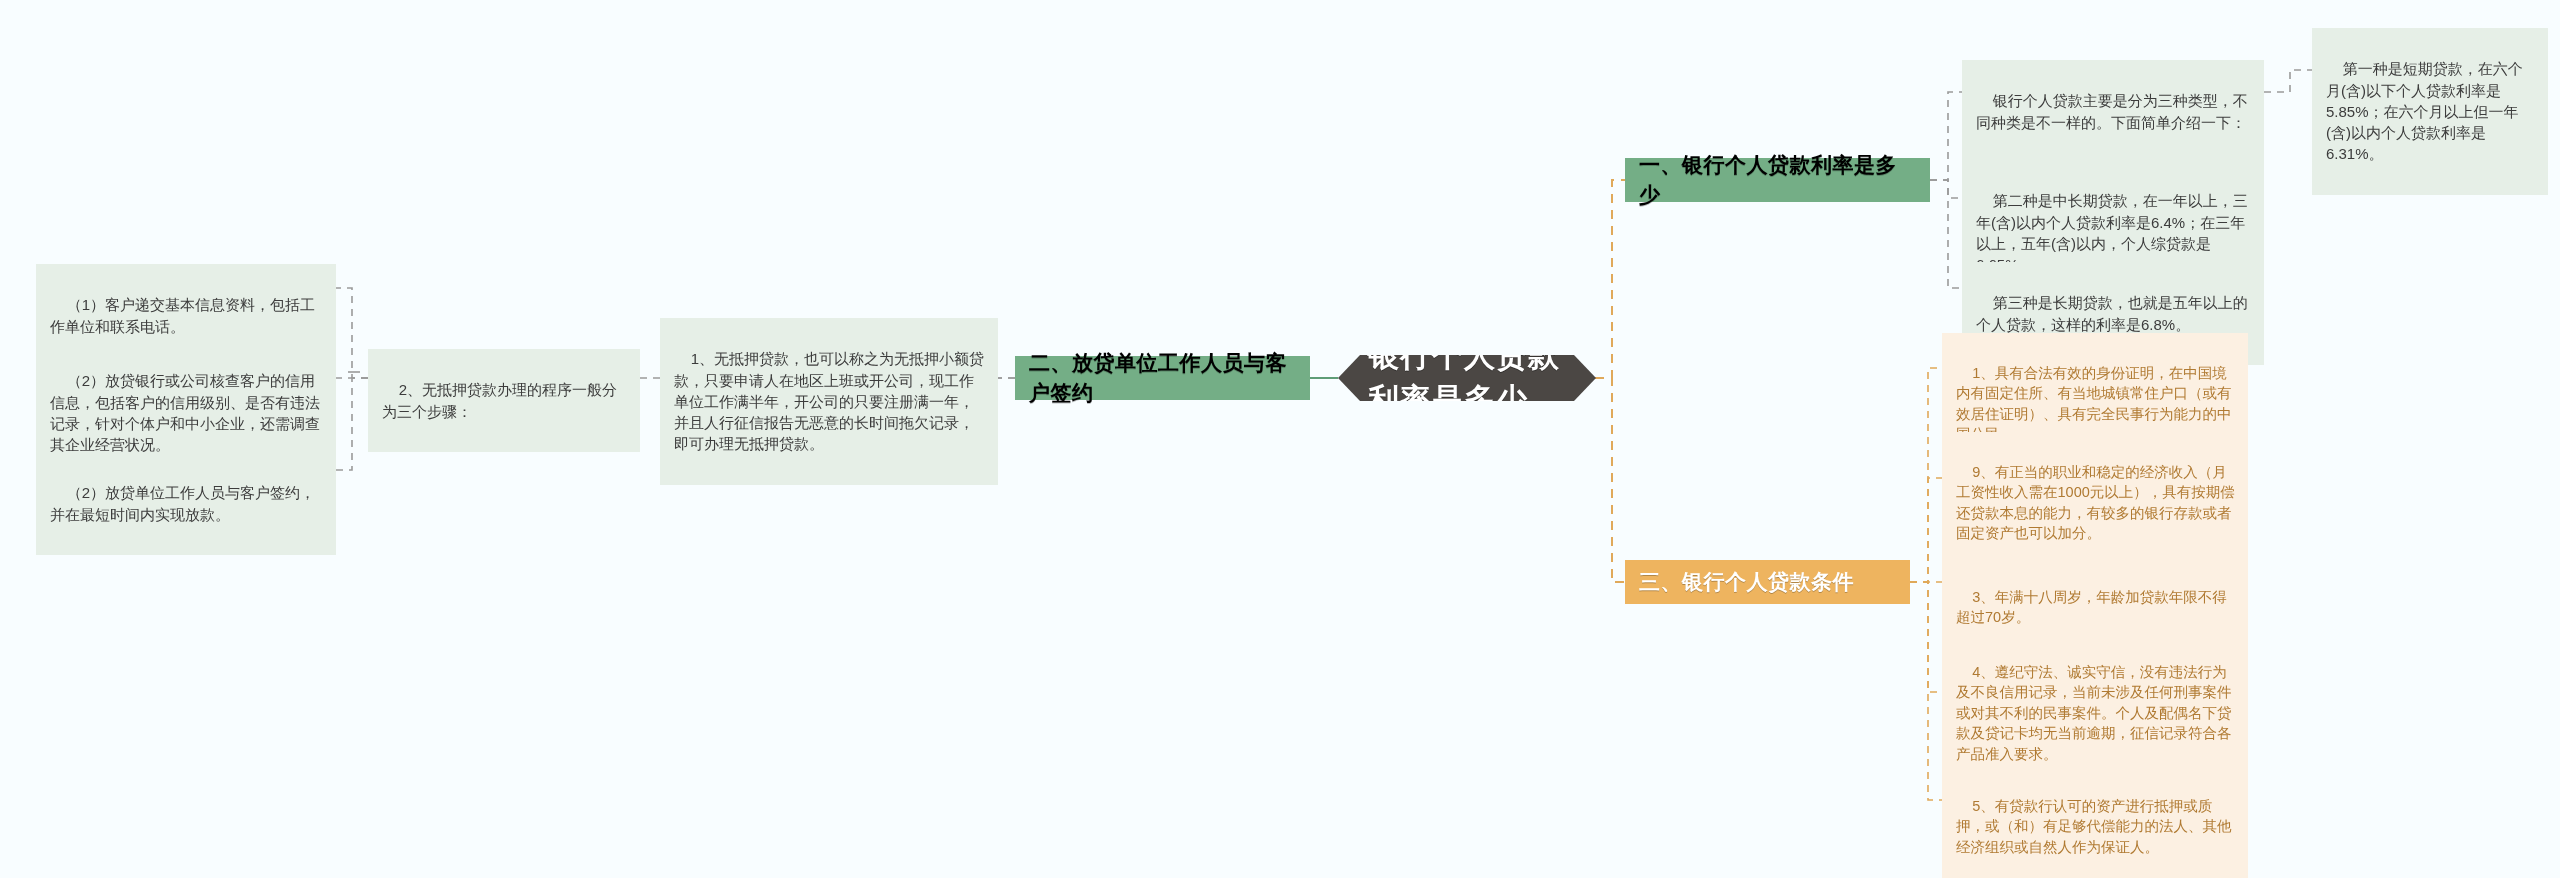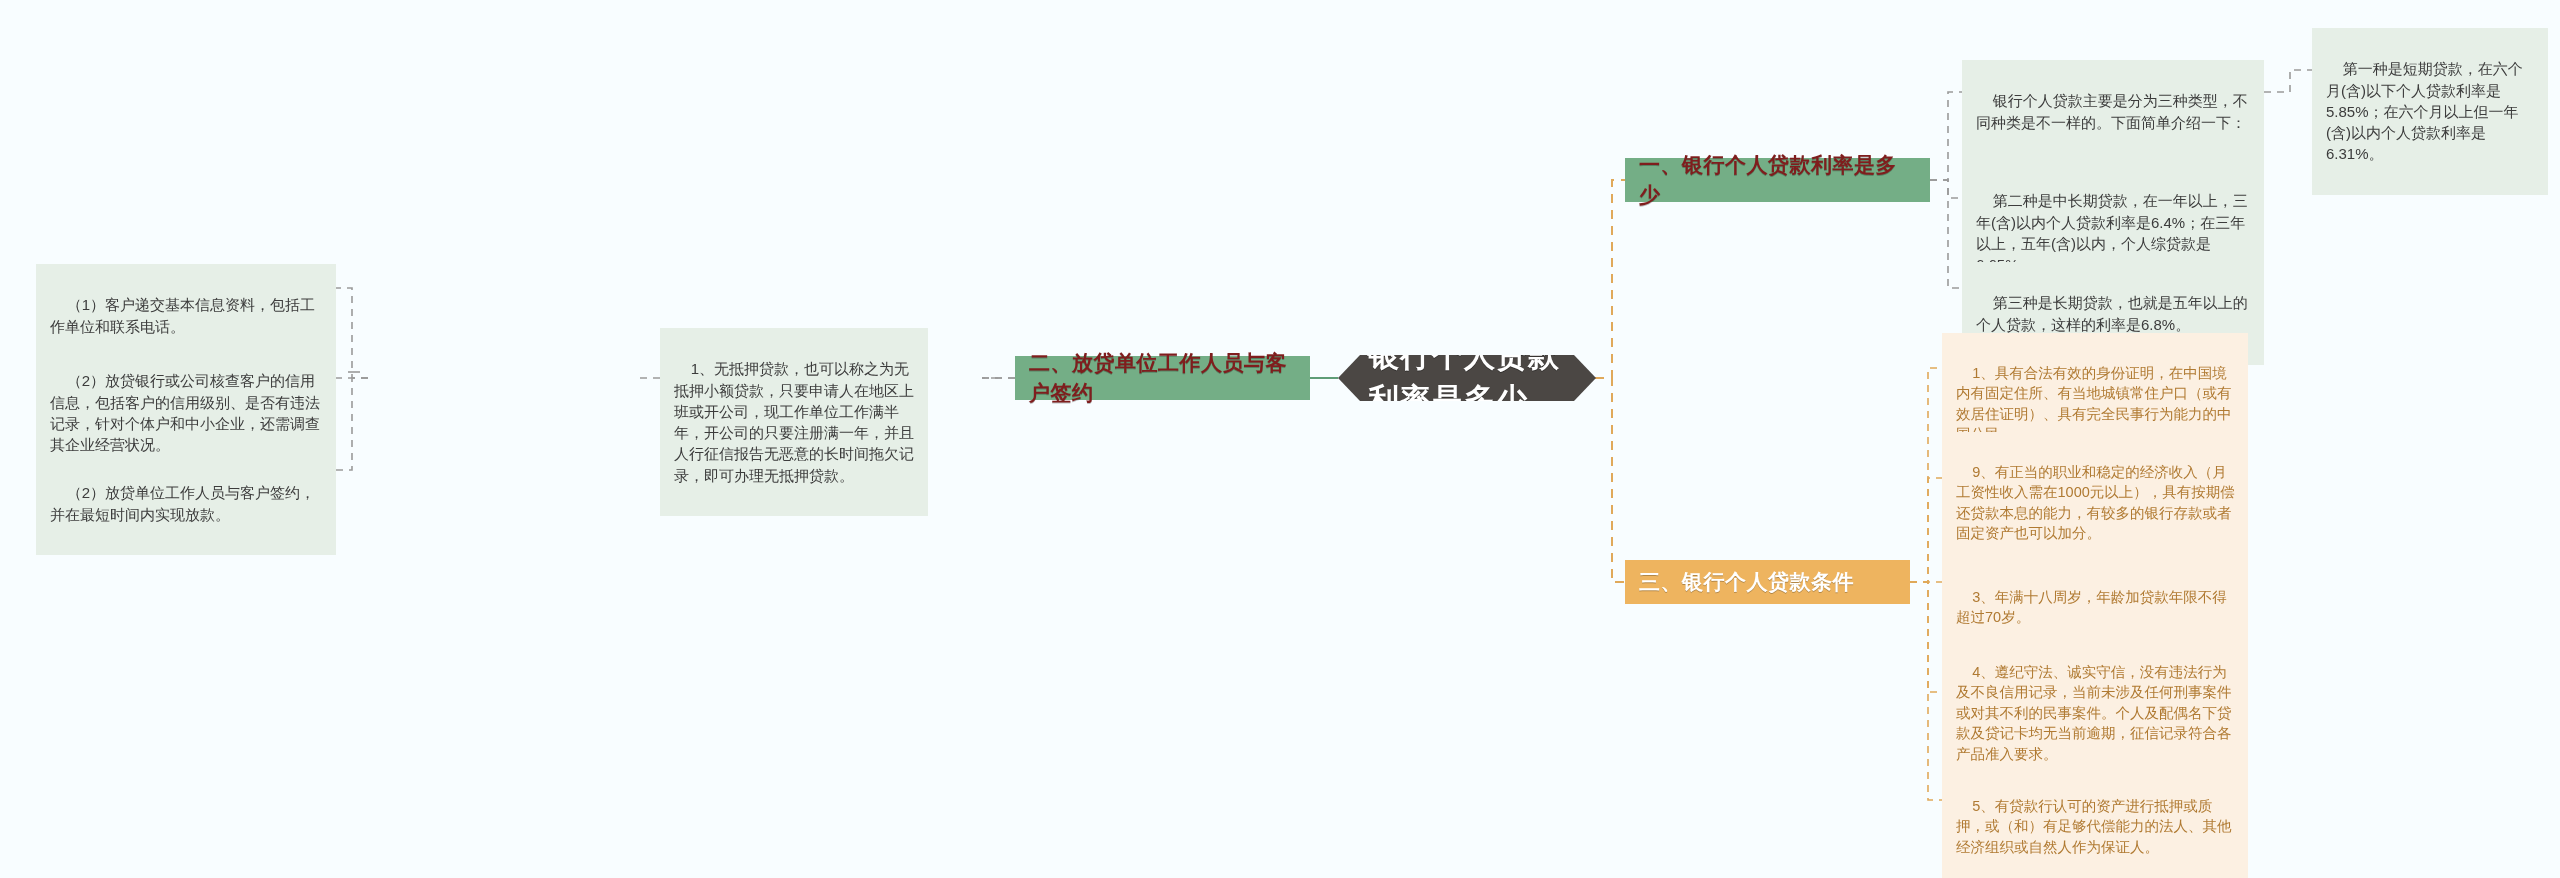--- a/index.html
+++ b/index.html
@@ -29,21 +29,21 @@
     letter-spacing:1px;
     display:flex;align-items:center;justify-content:center;
     padding:10px 30px;
     clip-path:polygon(22px 0, calc(100% - 22px) 0, 100% 50%, calc(100% - 22px) 100%, 22px 100%, 0 50%);
     text-shadow:0 1px 0 rgba(0,0,0,.35);
   }
 
   
   .l1-green{
     background:#74ae86;
-    color:#7f1d1d;
+    color:#000000;
     font-size:21px;
     font-weight:600;
     letter-spacing:.5px;
     display:flex;align-items:center;
     padding:9px 14px;
     text-shadow:0 1px 0 rgba(0,0,0,.25);
   }
   
   .l1-orange{
     background:#efb košt;
@@ -135,24 +135,27 @@
   </div>
 
   <div class="node leaf-green" style="left:1962px;top:262px;width:302px;">
     <span>第三种是长期贷款，也就是五年以上的个人贷款，这样的利率是6.8%。</span>
   </div>
 
   <div class="node l1-green" style="left:1015px;top:356px;width:295px;height:44px;">
     <span>二、放贷单位工作人员与客户签约</span>
   </div>
 
-  <div class="node leaf-green" style="left:660px;top:318px;width:268px;margin-top:10px;">
+  <div class="node leaf-green" style="left:660px;top:318px;width:338px;">
     <span>1、无抵押贷款，也可以称之为无抵押小额贷款，只要申请人在地区上班或开公司，现工作单位工作满半年，开公司的只要注册满一年，并且人行征信报告无恶意的长时间拖欠记录，即可办理无抵押贷款。</span>
   </div>
 
+  <div class="node leaf-green" style="left:368px;top:349px;width:272px;">
+    <span>2、无抵押贷款办理的程序一般分为三个步骤：</span>
+  </div>
 
   <div class="node leaf-green leaf-indent" style="left:36px;top:264px;width:300px;">
     <span>（1）客户递交基本信息资料，包括工作单位和联系电话。</span>
   </div>
 
   <div class="node leaf-green leaf-indent" style="left:36px;top:340px;width:300px;">
     <span>（2）放贷银行或公司核查客户的信用信息，包括客户的信用级别、是否有违法记录，针对个体户和中小企业，还需调查其企业经营状况。</span>
   </div>
 
   <div class="node leaf-green leaf-indent" style="left:36px;top:452px;width:300px;">

